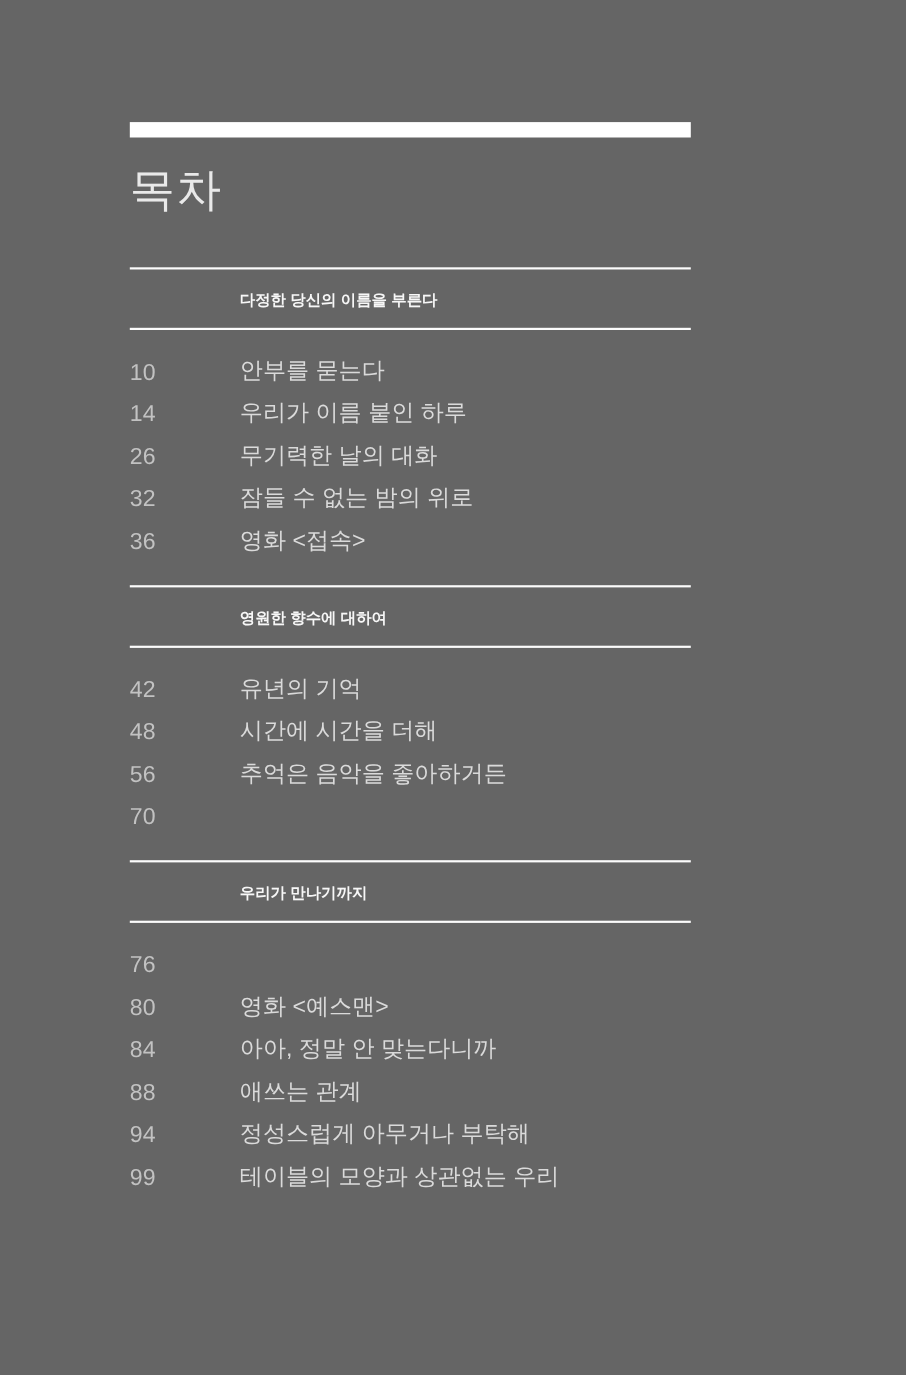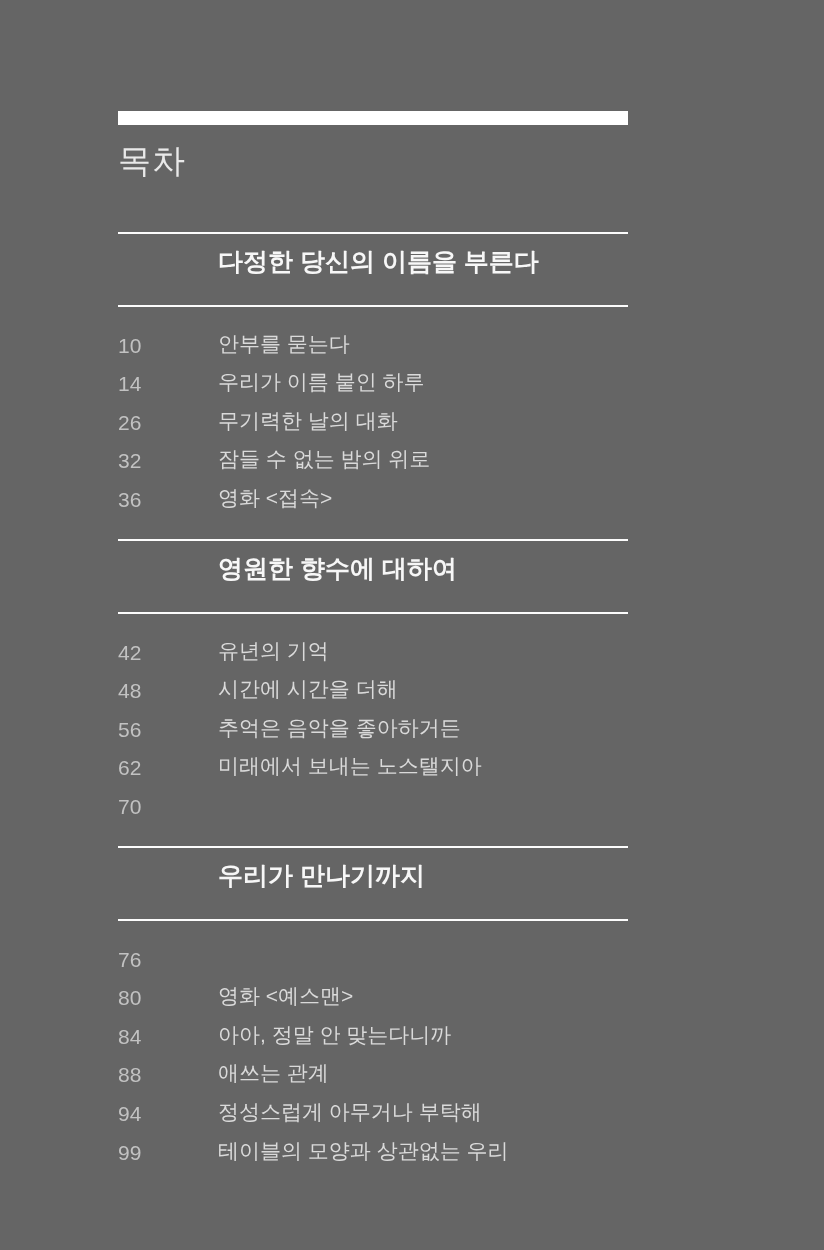--- a/index.html
+++ b/index.html
@@ -21,42 +21,42 @@
     top: 0;
     width: 510px;
   }
   .top-bar {
     margin-top: 111px;
     width: 510px;
     height: 14px;
     background: var(--bar, #ffffff);
   }
   .toc-title {
-    margin: 19px 0 0 0;
-    font-size: 33px;
+    margin: 30px 0 0 0;
+    font-size: 41px;
     font-weight: 400;
     line-height: 34px;
     color: var(--title, #e9e9e9);
     letter-spacing: 1px;
   }
   .sections {
     margin-top: 54px;
   }
   .toc-section {
     border-top: 2px solid var(--rule, #fcfcfc);
     margin-bottom: 27px;
   }
   .toc-section:last-child {
     margin-bottom: 0;
   }
   .section-header {
     margin: 0;
-    padding: 15px 0 32px 100px;
+    padding: 15px 0 14px 100px;
     border-bottom: 2px solid var(--rule, #fcfcfc);
-    font-size: 25px;
+    font-size: 14px;
     font-weight: 700;
     line-height: 24px;
     color: var(--heading, #f7f7f7);
   }
   .entries {
     list-style: none;
     margin: 0;
     padding: 12px 0 0 0;
   }
   .entry {
@@ -123,24 +123,20 @@
           </li>
           <li class="entry">
             <span class="num">48</span>
             <span class="entry-title">시간에 시간을 더해</span>
           </li>
           <li class="entry">
             <span class="num">56</span>
             <span class="entry-title">추억은 음악을 좋아하거든</span>
           </li>
           <li class="entry">
-            <span class="num">62</span>
-            <span class="entry-title">미래에서 보내는 노스탤지아</span>
-          </li>
-          <li class="entry">
             <span class="num">70</span>
           </li>
         </ul>
       </section>
 
       <section class="toc-section">
         <h2 class="section-header">우리가 만나기까지</h2>
         <ul class="entries">
           <li class="entry">
             <span class="num">76</span>

